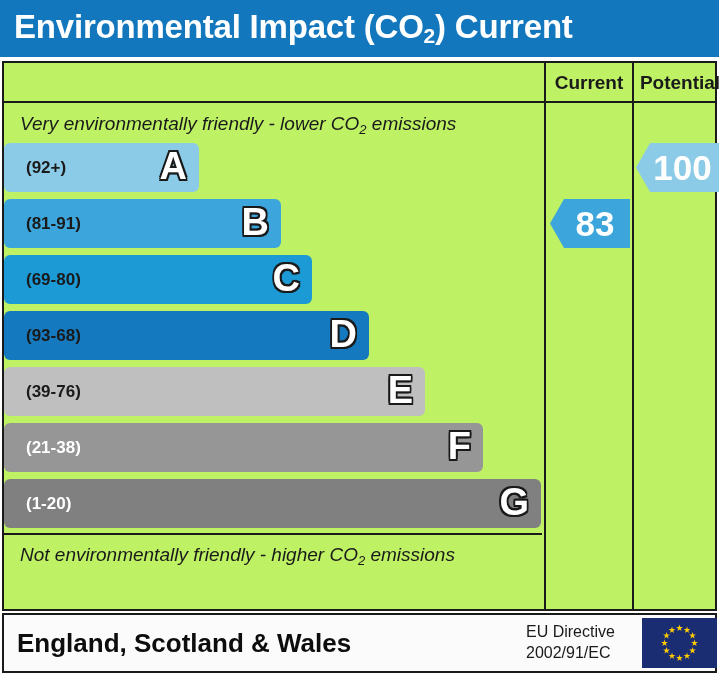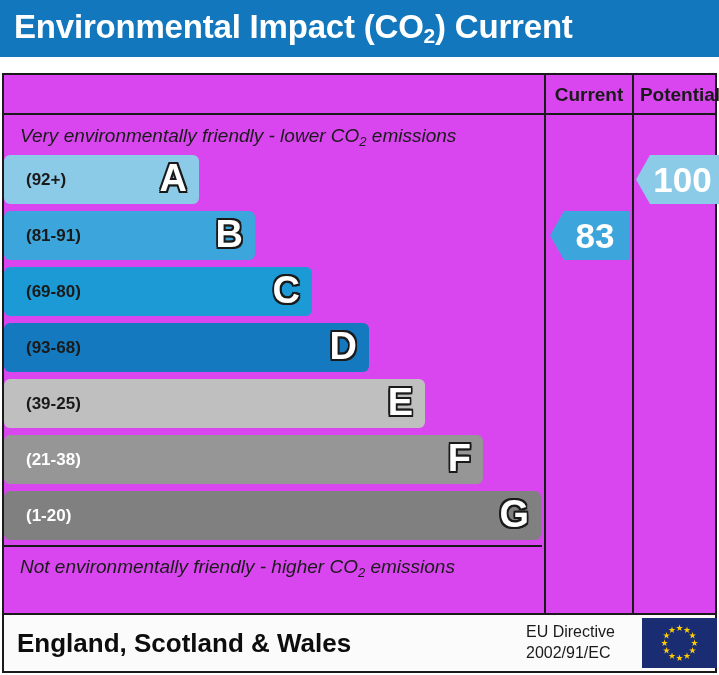--- a/index.html
+++ b/index.html
@@ -44,26 +44,26 @@
     font-size: 21px;
     vertical-align: baseline;
     position: relative;
     top: 5px;
   }
 
   
   .table-frame {
     position: absolute;
     left: 2px;
-    top: 73px;
+    top: 61px;
     width: 715px;
     height: 550px;
     box-sizing: border-box;
     border: 2px solid #1a1a1a;
-    background: #d946ef;
+    background: #bef264;
   }
 
   
   .col-sep {
     position: absolute;
     top: 0;
     width: 2px;
     height: 100%;
     background: #1a1a1a;
   }
@@ -237,34 +237,34 @@
       <div class="col-head potential">Potential</div>
     </div>
 
     <div class="caption top"><span>Very environmentally friendly - lower CO</span><sub>2</sub><span> emissions</span></div>
 
     <div class="bands">
         <div class="band" style="top: 0px; width: 195px; background: rgb(140, 203, 232);">
           <span class="band-range" style="color: rgb(26, 26, 26);">(92+)</span>
           <span class="band-letter">A</span>
         </div>
-        <div class="band" style="top: 56px; width: 251px; background: rgb(60, 165, 219);">
+        <div class="band" style="top: 56px; width: 277px; background: rgb(60, 165, 219);">
           <span class="band-range" style="color: rgb(26, 26, 26);">(81-91)</span>
           <span class="band-letter">B</span>
         </div>
         <div class="band" style="top: 112px; width: 308px; background: rgb(28, 154, 214);">
           <span class="band-range" style="color: rgb(26, 26, 26);">(69-80)</span>
           <span class="band-letter">C</span>
         </div>
         <div class="band" style="top: 168px; width: 365px; background: rgb(20, 121, 190);">
           <span class="band-range" style="color: rgb(26, 26, 26);">(93-68)</span>
           <span class="band-letter">D</span>
         </div>
         <div class="band" style="top: 224px; width: 421px; background: rgb(191, 191, 191);">
-          <span class="band-range" style="color: rgb(26, 26, 26);">(39-25)</span>
+          <span class="band-range" style="color: rgb(26, 26, 26);">(39-76)</span>
           <span class="band-letter">E</span>
         </div>
         <div class="band" style="top: 280px; width: 479px; background: rgb(150, 150, 150);">
           <span class="band-range" style="color: rgb(255, 255, 255);">(21-38)</span>
           <span class="band-letter">F</span>
         </div>
         <div class="band" style="top: 336px; width: 537px; background: rgb(128, 128, 128);">
           <span class="band-range" style="color: rgb(255, 255, 255);">(1-20)</span>
           <span class="band-letter">G</span>
         </div>

